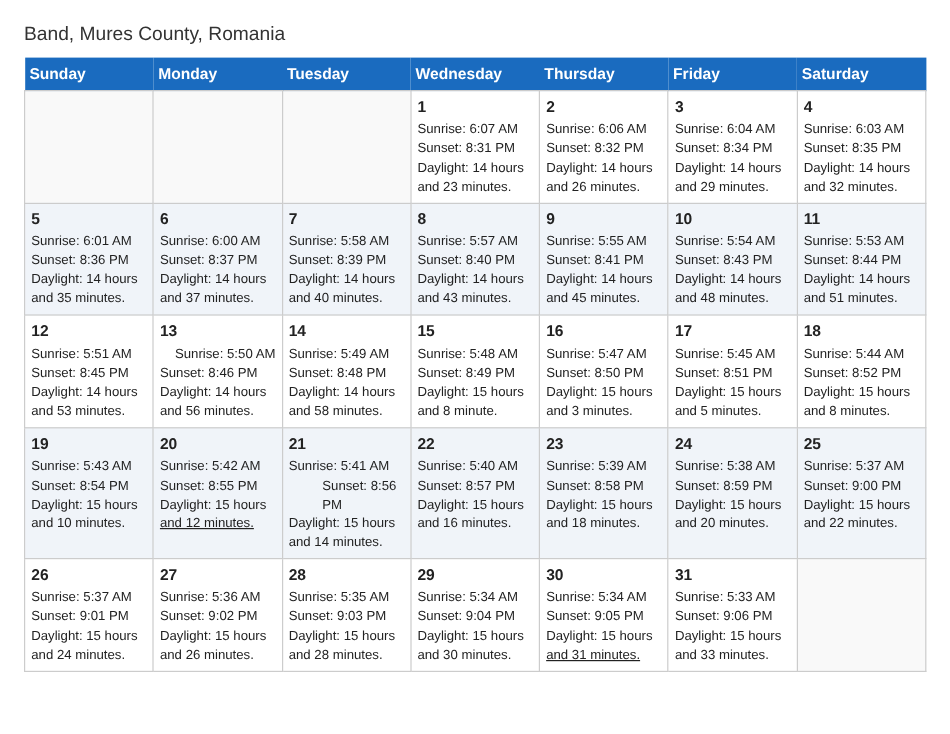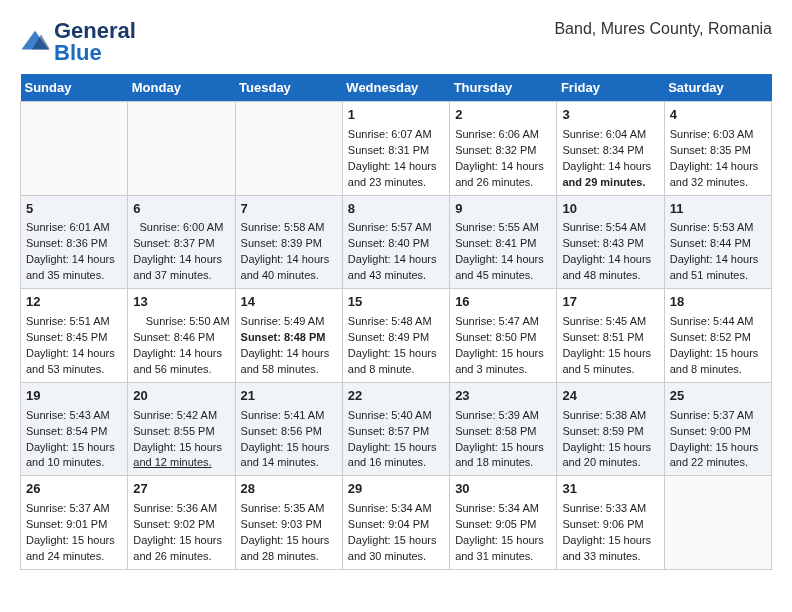--- a/index.html
+++ b/index.html
@@ -79,32 +79,20 @@
       font-weight: bold;
       font-size: 13px;
       display: block;
       margin-bottom: 2px;
     }
   </style>
 </head>
 <body>
 
 <div class="header-section">
-  <div class="logo">
-    <svg class="logo-icon" viewBox="0 0 40 40">
-      <polygon points="20,5 38,30 2,30" fill="#1a6bbf" opacity="0.85"></polygon>
-      <polygon points="28,10 40,30 16,30" fill="#1a3a6b" opacity="0.6"></polygon>
-    </svg>
-    <div>
-      <div class="logo-text">
-        <span>General</span><br>
-        <span class="blue">Blue</span>
-      </div>
-    </div>
-  </div>
   <div class="title-block">
     <div class="subtitle">Band, Mures County, Romania</div>
   </div>
 </div>
 
 <table>
   <thead>
     <tr id="days-header">
     <th>Sunday</th>
         <th>Monday</th>
@@ -132,41 +120,41 @@
           <span style="display: block;">Sunrise: 6:06 AM</span>
           <span style="display: block;">Sunset: 8:32 PM</span>
           <span style="display: block;">Daylight: 14 hours</span>
           <span style="display: block;">and 26 minutes.</span>
         </td>
         <td>
           <span class="day-num">3</span>
           <span style="display: block;">Sunrise: 6:04 AM</span>
           <span style="display: block;">Sunset: 8:34 PM</span>
           <span style="display: block;">Daylight: 14 hours</span>
-          <span style="display: block; font-weight: bold;">and 29 minutes.</span>
+          <span style="display: block;">and 29 minutes.</span>
         </td>
         <td>
           <span class="day-num">4</span>
           <span style="display: block;">Sunrise: 6:03 AM</span>
           <span style="display: block;">Sunset: 8:35 PM</span>
           <span style="display: block;">Daylight: 14 hours</span>
           <span style="display: block;">and 32 minutes.</span>
         </td>
       </tr>
       <tr>
         <td>
           <span class="day-num">5</span>
           <span style="display: block;">Sunrise: 6:01 AM</span>
           <span style="display: block;">Sunset: 8:36 PM</span>
           <span style="display: block;">Daylight: 14 hours</span>
           <span style="display: block;">and 35 minutes.</span>
         </td>
         <td>
           <span class="day-num">6</span>
-          <span style="display: block; text-align: center;">Sunrise: 6:00 AM</span>
+          <span style="display: block;">Sunrise: 6:00 AM</span>
           <span style="display: block;">Sunset: 8:37 PM</span>
           <span style="display: block;">Daylight: 14 hours</span>
           <span style="display: block;">and 37 minutes.</span>
         </td>
         <td>
           <span class="day-num">7</span>
           <span style="display: block;">Sunrise: 5:58 AM</span>
           <span style="display: block;">Sunset: 8:39 PM</span>
           <span style="display: block;">Daylight: 14 hours</span>
           <span style="display: block;">and 40 minutes.</span>
@@ -211,21 +199,21 @@
         <td>
           <span class="day-num">13</span>
           <span style="display: block; text-align: right;">Sunrise: 5:50 AM</span>
           <span style="display: block;">Sunset: 8:46 PM</span>
           <span style="display: block;">Daylight: 14 hours</span>
           <span style="display: block;">and 56 minutes.</span>
         </td>
         <td>
           <span class="day-num">14</span>
           <span style="display: block;">Sunrise: 5:49 AM</span>
-          <span style="display: block; font-weight: bold;">Sunset: 8:48 PM</span>
+          <span style="display: block;">Sunset: 8:48 PM</span>
           <span style="display: block;">Daylight: 14 hours</span>
           <span style="display: block;">and 58 minutes.</span>
         </td>
         <td>
           <span class="day-num">15</span>
           <span style="display: block;">Sunrise: 5:48 AM</span>
           <span style="display: block;">Sunset: 8:49 PM</span>
           <span style="display: block;">Daylight: 15 hours</span>
           <span style="display: block;">and 8 minute.</span>
         </td>
@@ -262,21 +250,21 @@
         <td>
           <span class="day-num">20</span>
           <span style="display: block;">Sunrise: 5:42 AM</span>
           <span style="display: block;">Sunset: 8:55 PM</span>
           <span style="display: block;">Daylight: 15 hours</span>
           <span style="display: block; text-decoration: underline;">and 12 minutes.</span>
         </td>
         <td>
           <span class="day-num">21</span>
           <span style="display: block;">Sunrise: 5:41 AM</span>
-          <span style="display: block;">Sunset: 8:56 PM</span>
+          <span style="display: block; margin-left: 28px;">Sunset: 8:56 PM</span>
           <span style="display: block;">Daylight: 15 hours</span>
           <span style="display: block;">and 14 minutes.</span>
         </td>
         <td>
           <span class="day-num">22</span>
           <span style="display: block;">Sunrise: 5:40 AM</span>
           <span style="display: block;">Sunset: 8:57 PM</span>
           <span style="display: block;">Daylight: 15 hours</span>
           <span style="display: block;">and 16 minutes.</span>
         </td>
@@ -329,21 +317,21 @@
           <span style="display: block;">Sunrise: 5:34 AM</span>
           <span style="display: block;">Sunset: 9:04 PM</span>
           <span style="display: block;">Daylight: 15 hours</span>
           <span style="display: block;">and 30 minutes.</span>
         </td>
         <td>
           <span class="day-num">30</span>
           <span style="display: block;">Sunrise: 5:34 AM</span>
           <span style="display: block;">Sunset: 9:05 PM</span>
           <span style="display: block;">Daylight: 15 hours</span>
-          <span style="display: block;">and 31 minutes.</span>
+          <span style="display: block; text-decoration: underline;">and 31 minutes.</span>
         </td>
         <td>
           <span class="day-num">31</span>
           <span style="display: block;">Sunrise: 5:33 AM</span>
           <span style="display: block;">Sunset: 9:06 PM</span>
           <span style="display: block;">Daylight: 15 hours</span>
           <span style="display: block;">and 33 minutes.</span>
         </td>
         <td class="empty"></td>
       </tr>

